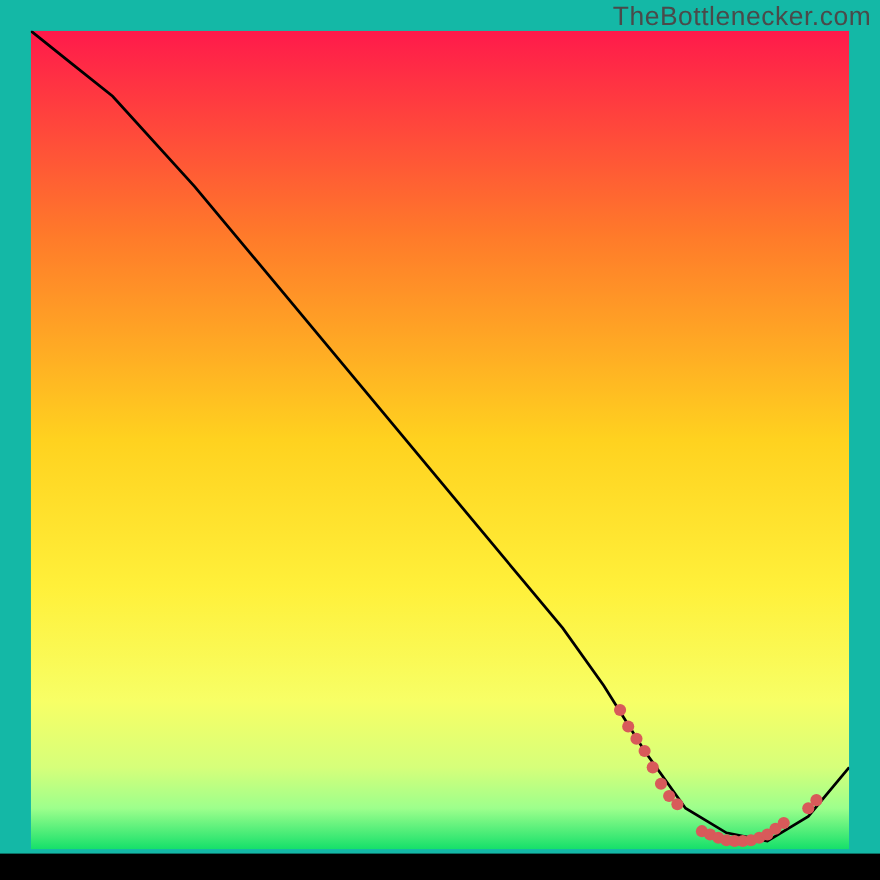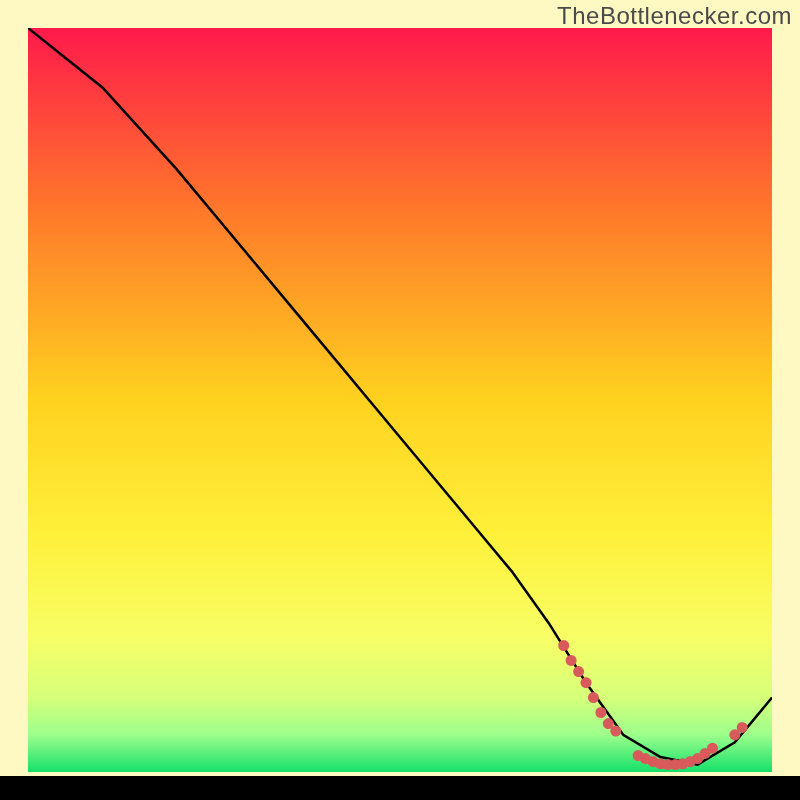--- a/index.html
+++ b/index.html
@@ -10,21 +10,21 @@
     background: #000;
     font-family: Arial, Helvetica, sans-serif;
     overflow: hidden;
   }
   .frame {
     position: absolute;
     left: 0;
     top: 0;
     width: 800px;
     height: 776px;
-    background: #fef9c3;
+    background: #14b8a6;
   }
   .attribution {
     position: absolute;
     top: 2px;
     right: 8px;
     color: #4a4a4a;
     font-size: 24px;
     font-weight: 500;
     letter-spacing: 0.5px;
   }

